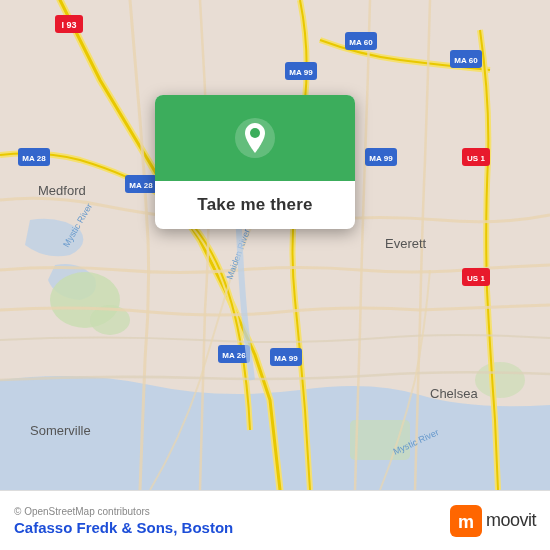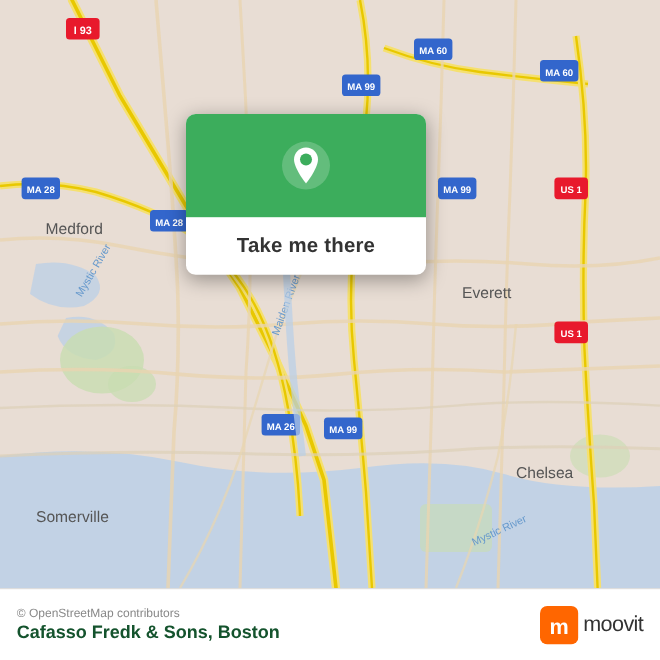--- a/index.html
+++ b/index.html
@@ -95,21 +95,21 @@
     }
 
     #copyright-text {
       font-size: 10px;
       color: #888;
     }
 
     #place-name {
       font-size: 15px;
       font-weight: 600;
-      color: #14532d;
+      color: #1d4ed8;
     }
 
     #moovit-logo {
       display: flex;
       align-items: center;
       gap: 4px;
     }
 
     #moovit-icon {
       width: 32px;

